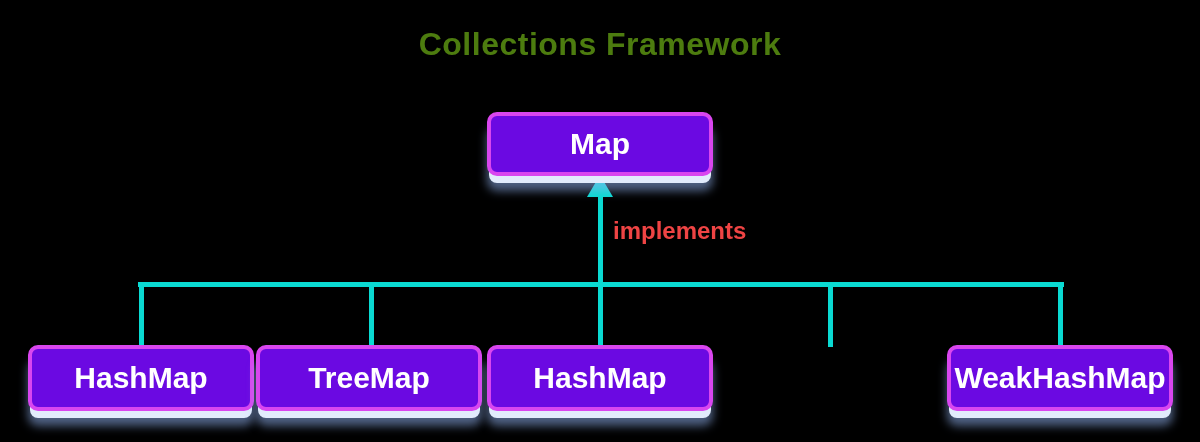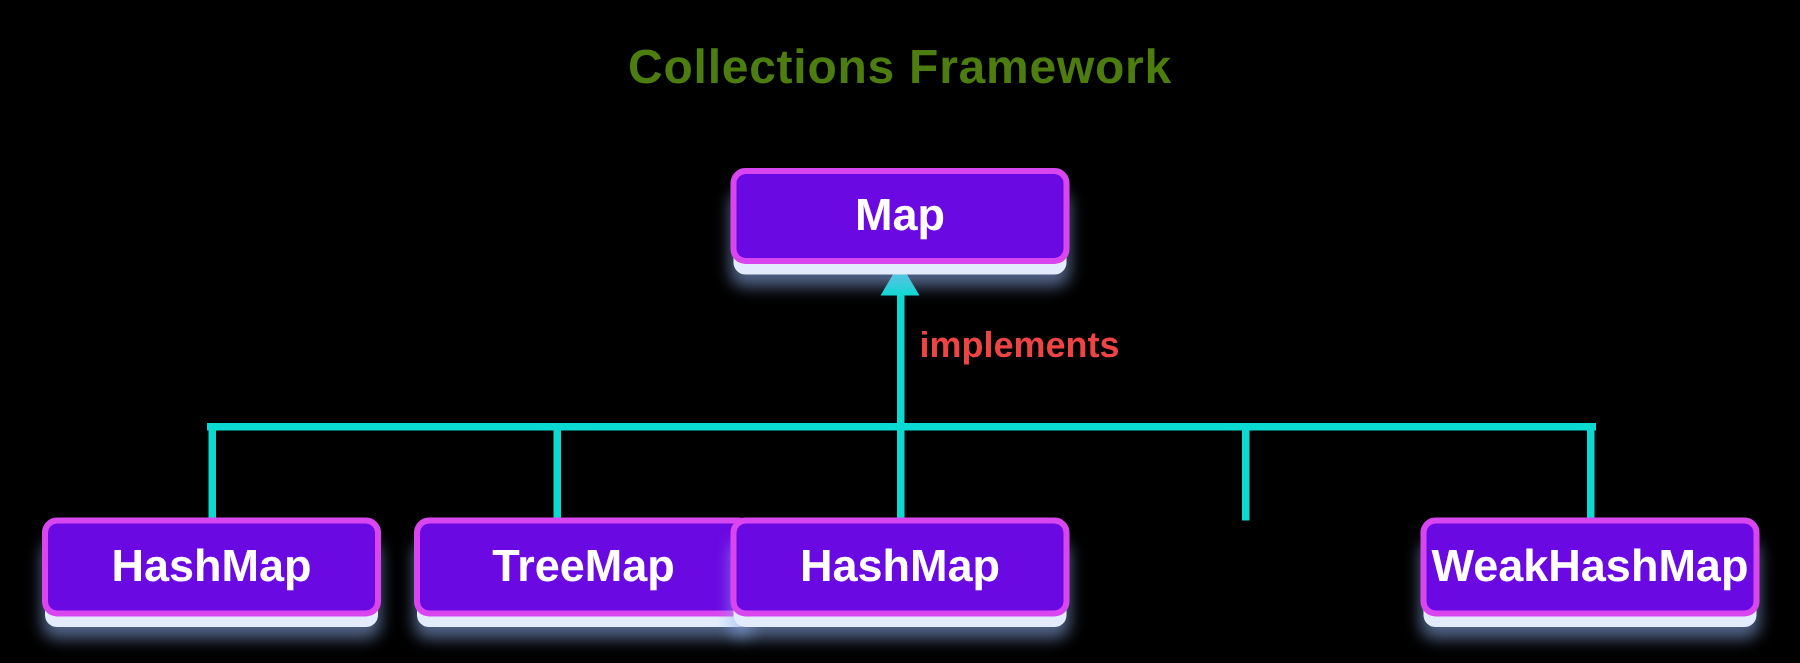--- a/index.html
+++ b/index.html
@@ -36,21 +36,21 @@
     align-items: center;
     justify-content: center;
     color: #ffffff;
     font-size: 30px;
     font-weight: 700;
     z-index: 2;
   }
   .node-root { left: 487px; top: 112px; }
   .node-child { top: 345px; height: 66px; }
   .node-c0 { left: 28px; }
-  .node-c1 { left: 276px; }
+  .node-c1 { left: 256px; }
   .node-c2 { left: 487px; }
   .node-c3 { left: 717px; }
   .node-c4 { left: 947px; }
   .connector {
     position: absolute;
     background: #0adad2;
     z-index: 1;
   }
   .h-line { left: 138px; top: 282px; width: 926px; height: 5px; }
   .v-line { width: 5px; top: 282px; height: 65px; }

